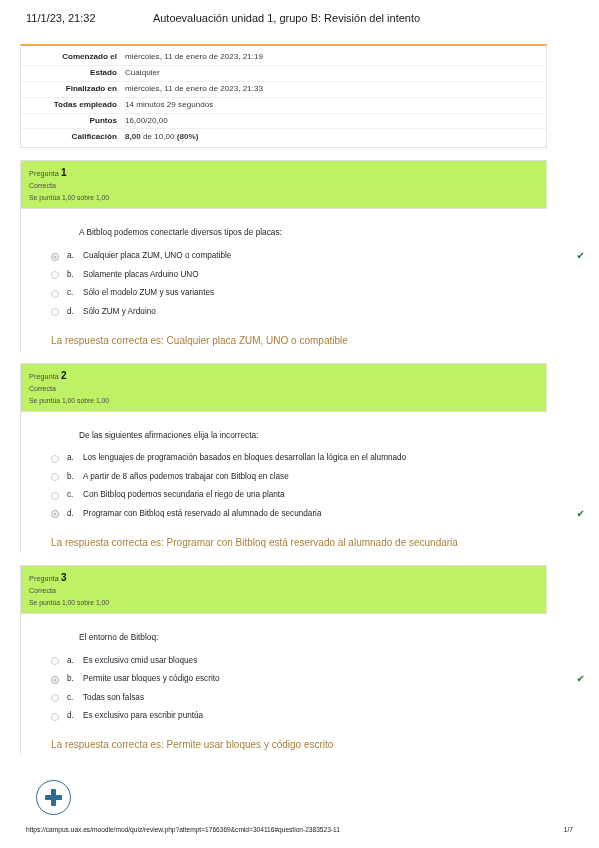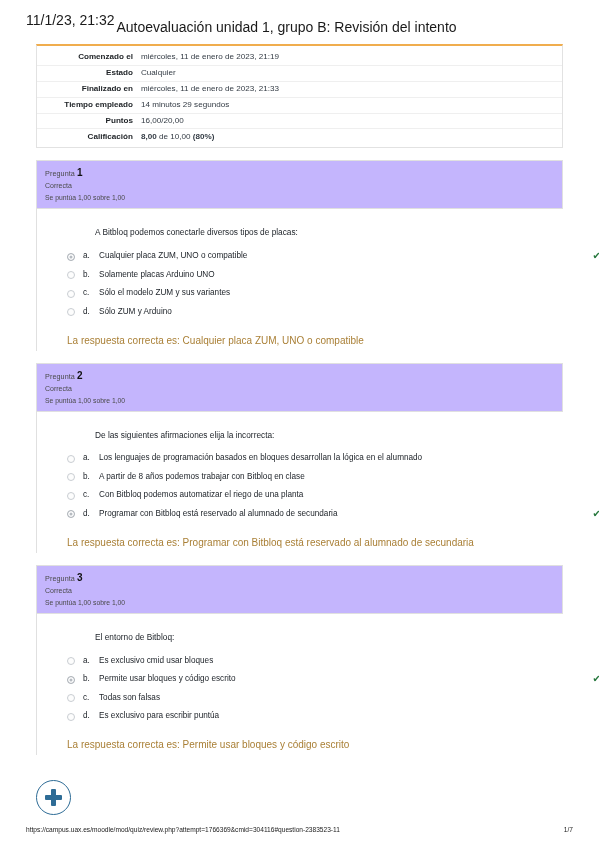--- a/index.html
+++ b/index.html
@@ -16,43 +16,43 @@
     -webkit-font-smoothing: antialiased;
   }
 
   
   .print-header {
     position: absolute;
     top: 12px;
     left: 0;
     width: 599px;
     height: 14px;
-    font-size: 14px;
+    font-size: 11px;
     color: #1a1a1a;
   }
   .print-header .ph-date {
     position: absolute;
     left: 26px;
     top: 0;
     white-space: nowrap;
   }
   .print-header .ph-title {
     position: absolute;
     left: 0;
-    top: 7px;
+    top: 0;
     width: 573px;
     text-align: center;
     white-space: nowrap;
   }
 
   
   .page {
     position: absolute;
     top: 44px;
-    left: 36px;
+    left: 20px;
     width: 527px;
   }
 
   
   .summary {
     border-top: 2px solid #f0ad4e;
     border-left: 1px solid #e2e2e2;
     border-right: 1px solid #e2e2e2;
     border-bottom: 1px solid #e2e2e2;
     background: #ffffff;
@@ -88,21 +88,21 @@
   .question {
     position: relative;
     margin-top: 12px;
     border-left: 1px solid #e0e0e0;
     box-sizing: border-box;
     padding-bottom: 4px;
   }
   .q-info {
     border: 1px solid #e0e0e0;
     border-left: none;
-    background: #c4b5fd;
+    background: #bef264;
     padding: 6px 8px 7px 8px;
     box-sizing: border-box;
     margin-left: 0;
   }
   .q-no {
     font-size: 7.2px;
     color: #4a4a4a;
     letter-spacing: .1px;
   }
   .q-no b {
@@ -248,21 +248,21 @@
           </tr>
           <tr>
             <td class="sm-label">Estado</td>
             <td class="sm-value">Cualquier</td>
           </tr>
           <tr>
             <td class="sm-label">Finalizado en</td>
             <td class="sm-value">miércoles, 11 de enero de 2023, 21:33</td>
           </tr>
           <tr>
-            <td class="sm-label">Tiempo empleado</td>
+            <td class="sm-label">Todas empleado</td>
             <td class="sm-value">14 minutos 29 segundos</td>
           </tr>
           <tr>
             <td class="sm-label">Puntos</td>
             <td class="sm-value">16,00/20,00</td>
           </tr>
           <tr>
             <td class="sm-label">Calificación</td>
             <td class="sm-value"><span class="grade-strong">8,00</span><span> de 10,00 </span><span class="grade-strong">(80%)</span></td>
           </tr>
@@ -320,21 +320,21 @@
               <span class="ans-text">Los lenguajes de programación basados en bloques desarrollan la lógica en el alumnado</span>
             </div>
             <div class="ans-row">
               <span class="radio"></span>
               <span class="ans-letter">b.</span>
               <span class="ans-text">A partir de 8 años podemos trabajar con Bitbloq en clase</span>
             </div>
             <div class="ans-row">
               <span class="radio"></span>
               <span class="ans-letter">c.</span>
-              <span class="ans-text">Con Bitbloq podemos automatizar el riego de una planta</span>
+              <span class="ans-text">Con Bitbloq podemos secundaria el riego de una planta</span>
             </div>
             <div class="ans-row">
               <span class="radio checked"></span>
               <span class="ans-letter">d.</span>
               <span class="ans-text">Programar con Bitbloq está reservado al alumnado de secundaria</span>
               <span class="tick">✔</span>
             </div>
           </div>
           <div class="feedback">La respuesta correcta es: Programar con Bitbloq está reservado al alumnado de secundaria</div>
         </div>

